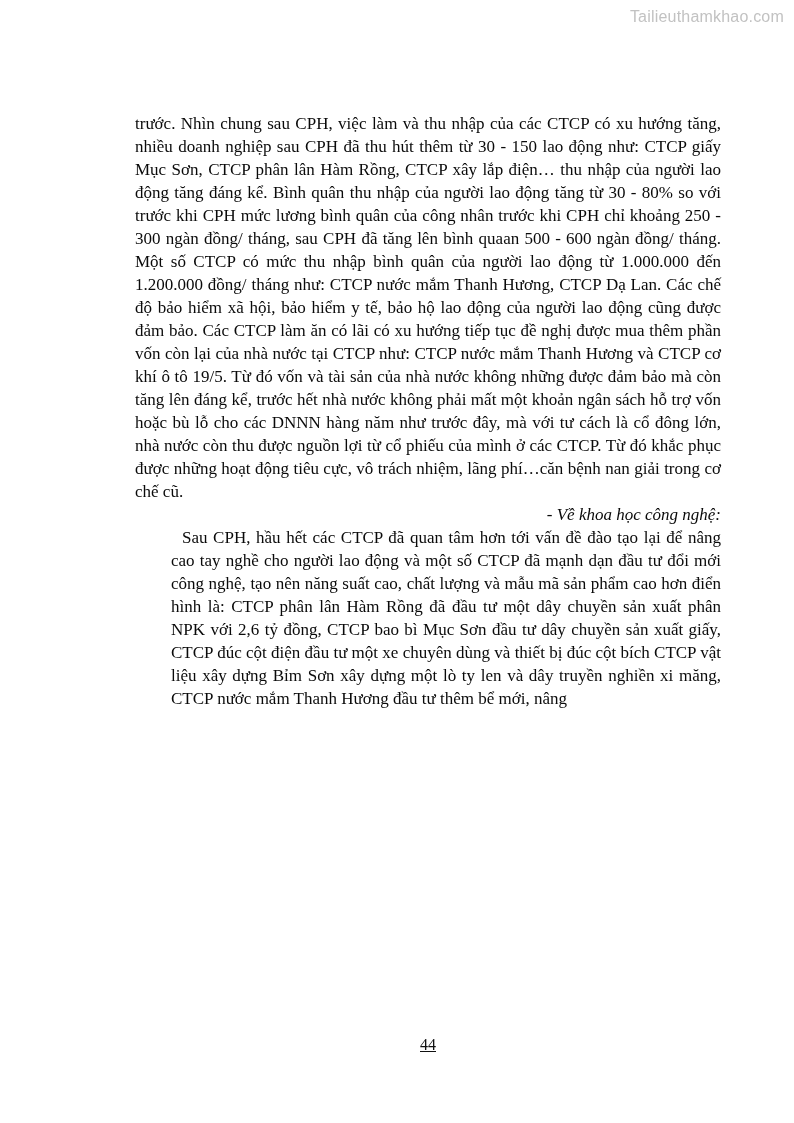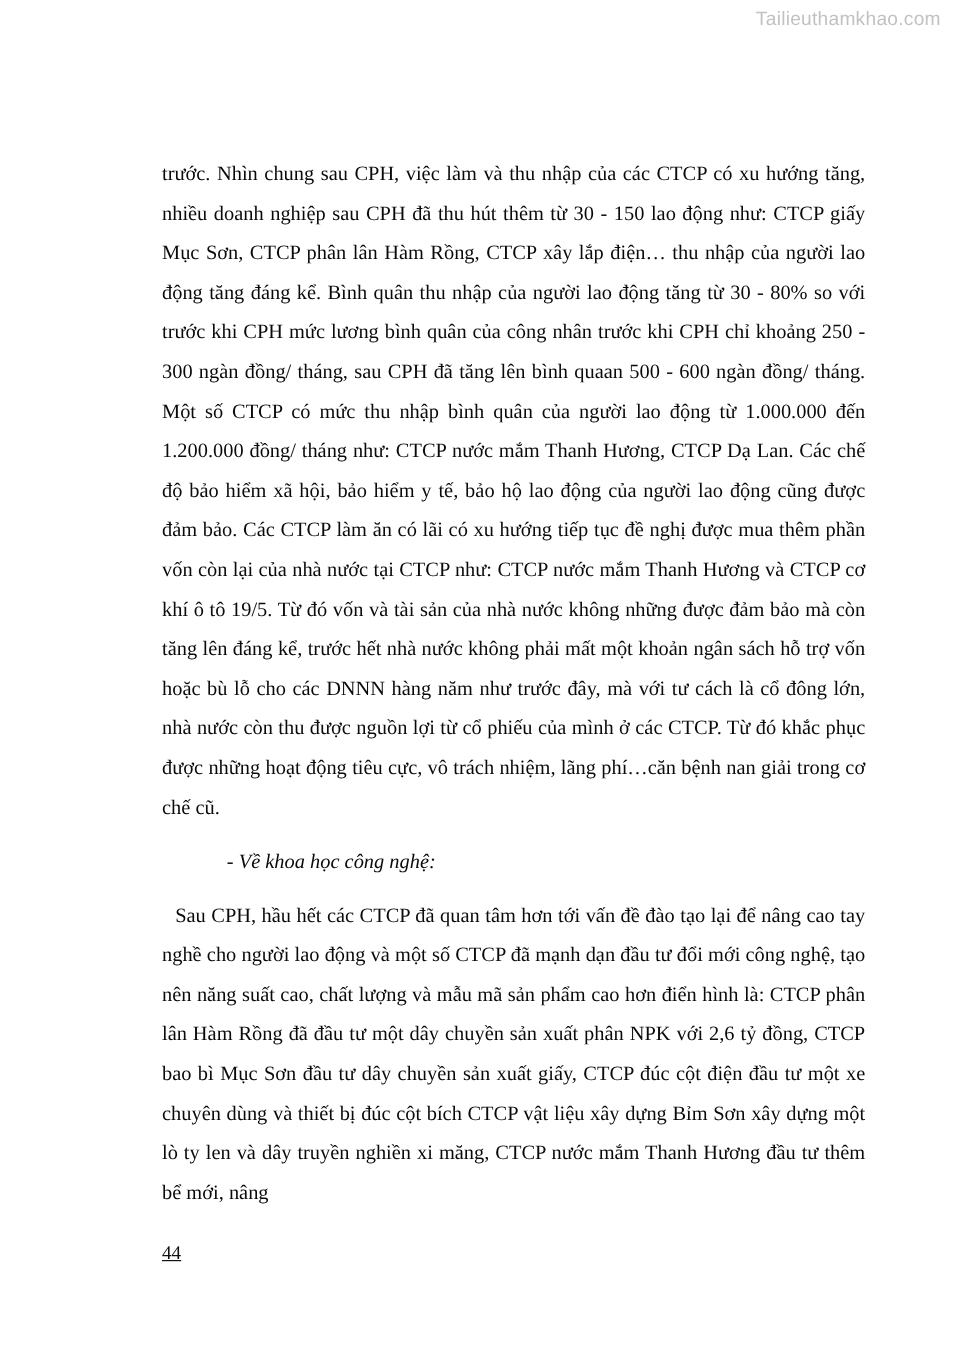--- a/index.html
+++ b/index.html
@@ -20,44 +20,45 @@
     top: 8px;
     right: 10px;
     font-family: "Liberation Sans", sans-serif;
     font-size: 16px;
     color: #c2c2c2;
     letter-spacing: 0.2px;
   }
   .page-content {
     position: absolute;
     left: 135px;
-    top: 128px;
+    top: 112px;
     width: 586px;
     font-size: 17px;
-    line-height: 33px;
+    line-height: 23px;
     text-align: justify;
   }
   .para {
     margin: 0;
   }
   .section-heading {
-    margin: 12px;
+    margin: 0;
     font-style: italic;
-    text-align: left;
+    text-align: right;
     text-indent: 42px;
   }
   .para-indent {
     text-indent: 11px;
+    margin-left: 36px;
   }
   .page-number {
     position: absolute;
     top: 1036px;
     left: 135px;
     width: 586px;
-    text-align: left;
+    text-align: center;
     font-size: 16px;
     color: #111111;
     text-decoration: underline;
   }
 </style>
 </head>
 <body>
 
 <div class="watermark">Tailieuthamkhao.com</div>
 

